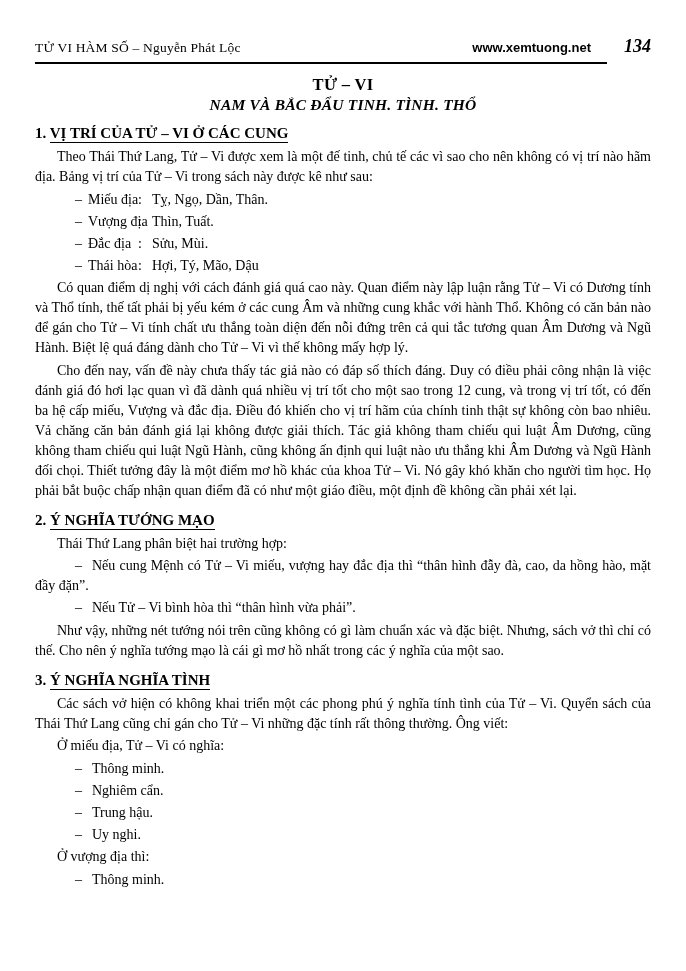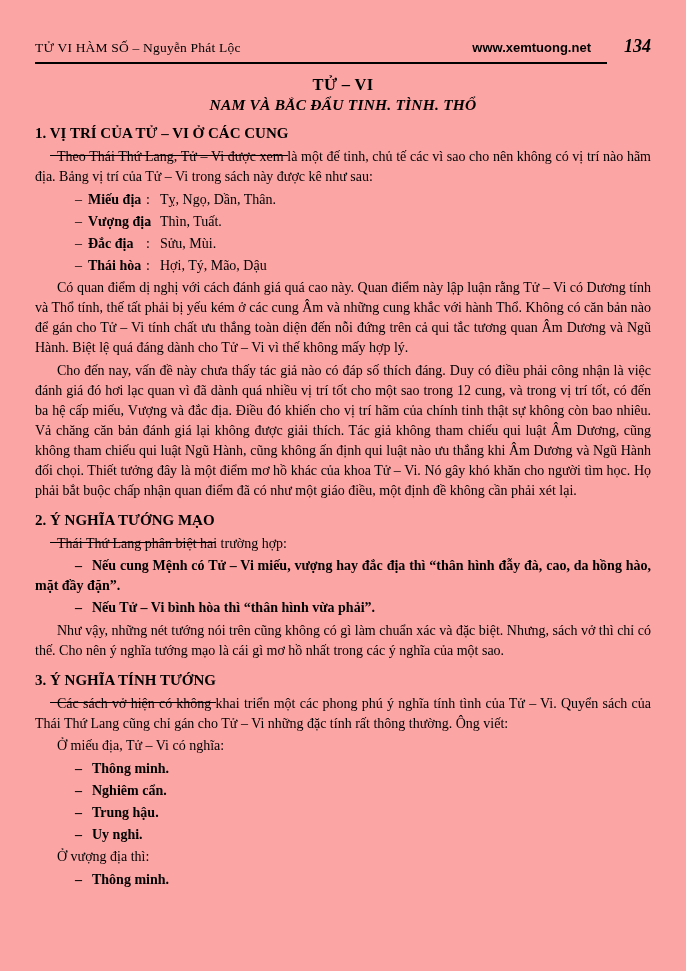--- a/index.html
+++ b/index.html
@@ -1,46 +1,46 @@
 <!DOCTYPE html>
 <html><head>
 <meta charset="utf-8">
 <style>
   html,body{margin:0;padding:0;background:#e8e8e8;}
   .page{
     position:relative;
     width:686px;height:971px;
     margin:0 auto;
-    background:#fca5a5;
+    background:#ffffff;
     color:#000;
     font-family:"Liberation Serif","DejaVu Serif",serif;
     box-sizing:border-box;
     padding:36px 35px 0 35px;
     overflow:hidden;
   }
   
   .header-row{display:flex;align-items:baseline;}
   .book-title{flex:1;font-size:13.5px;letter-spacing:.2px;}
   .site{font-family:"Liberation Sans","DejaVu Sans",sans-serif;font-weight:bold;font-size:13px;}
   .page-num{font-style:italic;font-weight:bold;font-size:18px;margin-left:26px;min-width:34px;text-align:right;}
   .rule{border-bottom:2px solid #000;margin-top:5px;margin-right:44px;}
   
   .doc-title{text-align:center;font-weight:bold;font-size:16.5px;margin-top:11px;letter-spacing:.3px;}
   .doc-subtitle{text-align:center;font-weight:bold;font-style:italic;font-size:15.5px;margin-top:1px;letter-spacing:.2px;}
   
   .content{margin-top:7px;font-size:14px;line-height:20px;text-align:justify;}
   .sec-heading{font-size:15px;font-weight:bold;margin:9px 0 4px 0;line-height:20px;text-align:left;}
-  .sec-title{border-bottom:1.6px solid #000;padding-bottom:14px;}
+  .sec-title{border-bottom:1.6px solid #000;padding-bottom:1px;}
   .para{margin:2.5px 0;text-indent:22px;}
-  .dash-item{margin:2px 0;text-indent:40px;font-weight:bold;}
+  .dash-item{margin:2px 0;text-indent:40px;}
   .dash-item .dash{padding-right:10px;}
   .def-list{margin:2px 0;}
   .def-row{display:flex;padding-left:40px;margin:2px 0;line-height:20px;}
   .def-row .dash{width:13px;flex:none;}
-  .def-row .dlabel{width:50px;flex:none;white-space:nowrap;margin-right:8px;font-weight:bold;}
+  .def-row .dlabel{width:50px;flex:none;white-space:nowrap;margin-right:0;}
   .def-row .dcolon{width:14px;flex:none;text-align:left;}
   .def-row .dvalue{flex:1;text-align:left;}
 </style>
 </head>
 <body>
 
 <div class="page">
   <div class="header-zone">
     <div class="header-row">
       <span class="book-title">TỬ VI HÀM SỐ – Nguyễn Phát Lộc</span>
@@ -82,21 +82,21 @@
           <span class="dvalue">Hợi, Tý, Mão, Dậu</span>
         </div>
       </div>
       <p class="para">Có quan điểm dị nghị với cách đánh giá quá cao này. Quan điểm này lập luận rằng Tử – Vi có Dương tính và Thổ tính, thế tất phải bị yếu kém ở các cung Âm và những cung khắc với hành Thổ. Không có căn bản nào để gán cho Tử – Vi tính chất ưu thắng toàn diện đến nỗi đứng trên cả qui tắc tương quan Âm Dương và Ngũ Hành. Biệt lệ quá đáng dành cho Tử – Vi vì thế không mấy hợp lý.</p>
       <p class="para">Cho đến nay, vấn đề này chưa thấy tác giả nào có đáp số thích đáng. Duy có điều phải công nhận là việc đánh giá đó hơi lạc quan vì đã dành quá nhiều vị trí tốt cho một sao trong 12 cung, và trong vị trí tốt, có đến ba hệ cấp miếu, Vượng và đắc địa. Điều đó khiến cho vị trí hãm của chính tinh thật sự không còn bao nhiêu. Vả chăng căn bản đánh giá lại không được giải thích. Tác giả không tham chiếu qui luật Âm Dương, cũng không tham chiếu qui luật Ngũ Hành, cũng không ấn định qui luật nào ưu thắng khi Âm Dương và Ngũ Hành đối chọi. Thiết tưởng đây là một điểm mơ hồ khác của khoa Tử – Vi. Nó gây khó khăn cho người tìm học. Họ phải bắt buộc chấp nhận quan điểm đã có như một giáo điều, một định đề không cần phải xét lại.</p>
       <div class="sec-heading"><span class="sec-num">2.</span> <span class="sec-title">Ý NGHĨA TƯỚNG MẠO</span></div>
       <p class="para">Thái Thứ Lang phân biệt hai trường hợp:</p>
       <p class="dash-item"><span class="dash">–</span><span>Nếu cung Mệnh có Tử – Vi miếu, vượng hay đắc địa thì “thân hình đẫy đà, cao, da hồng hào, mặt đầy đặn”.</span></p>
       <p class="dash-item"><span class="dash">–</span><span>Nếu Tử – Vi bình hòa thì “thân hình vừa phải”.</span></p>
       <p class="para">Như vậy, những nét tướng nói trên cũng không có gì làm chuẩn xác và đặc biệt. Nhưng, sách vở thì chỉ có thế. Cho nên ý nghĩa tướng mạo là cái gì mơ hồ nhất trong các ý nghĩa của một sao.</p>
-      <div class="sec-heading"><span class="sec-num">3.</span> <span class="sec-title">Ý NGHĨA TÍNH TƯỚNG</span></div>
+      <div class="sec-heading"><span class="sec-num">3.</span> <span class="sec-title">Ý NGHĨA NGHĨA TÌNH</span></div>
       <p class="para">Các sách vở hiện có không khai triển một các phong phú ý nghĩa tính tình của Tử – Vi. Quyển sách của Thái Thứ Lang cũng chỉ gán cho Tử – Vi những đặc tính rất thông thường. Ông viết:</p>
       <p class="para">Ở miếu địa, Tử – Vi có nghĩa:</p>
       <p class="dash-item"><span class="dash">–</span><span>Thông minh.</span></p>
       <p class="dash-item"><span class="dash">–</span><span>Nghiêm cẩn.</span></p>
       <p class="dash-item"><span class="dash">–</span><span>Trung hậu.</span></p>
       <p class="dash-item"><span class="dash">–</span><span>Uy nghi.</span></p>
       <p class="para">Ở vượng địa thì:</p>
       <p class="dash-item"><span class="dash">–</span><span>Thông minh.</span></p>
     </div>
 </div>

